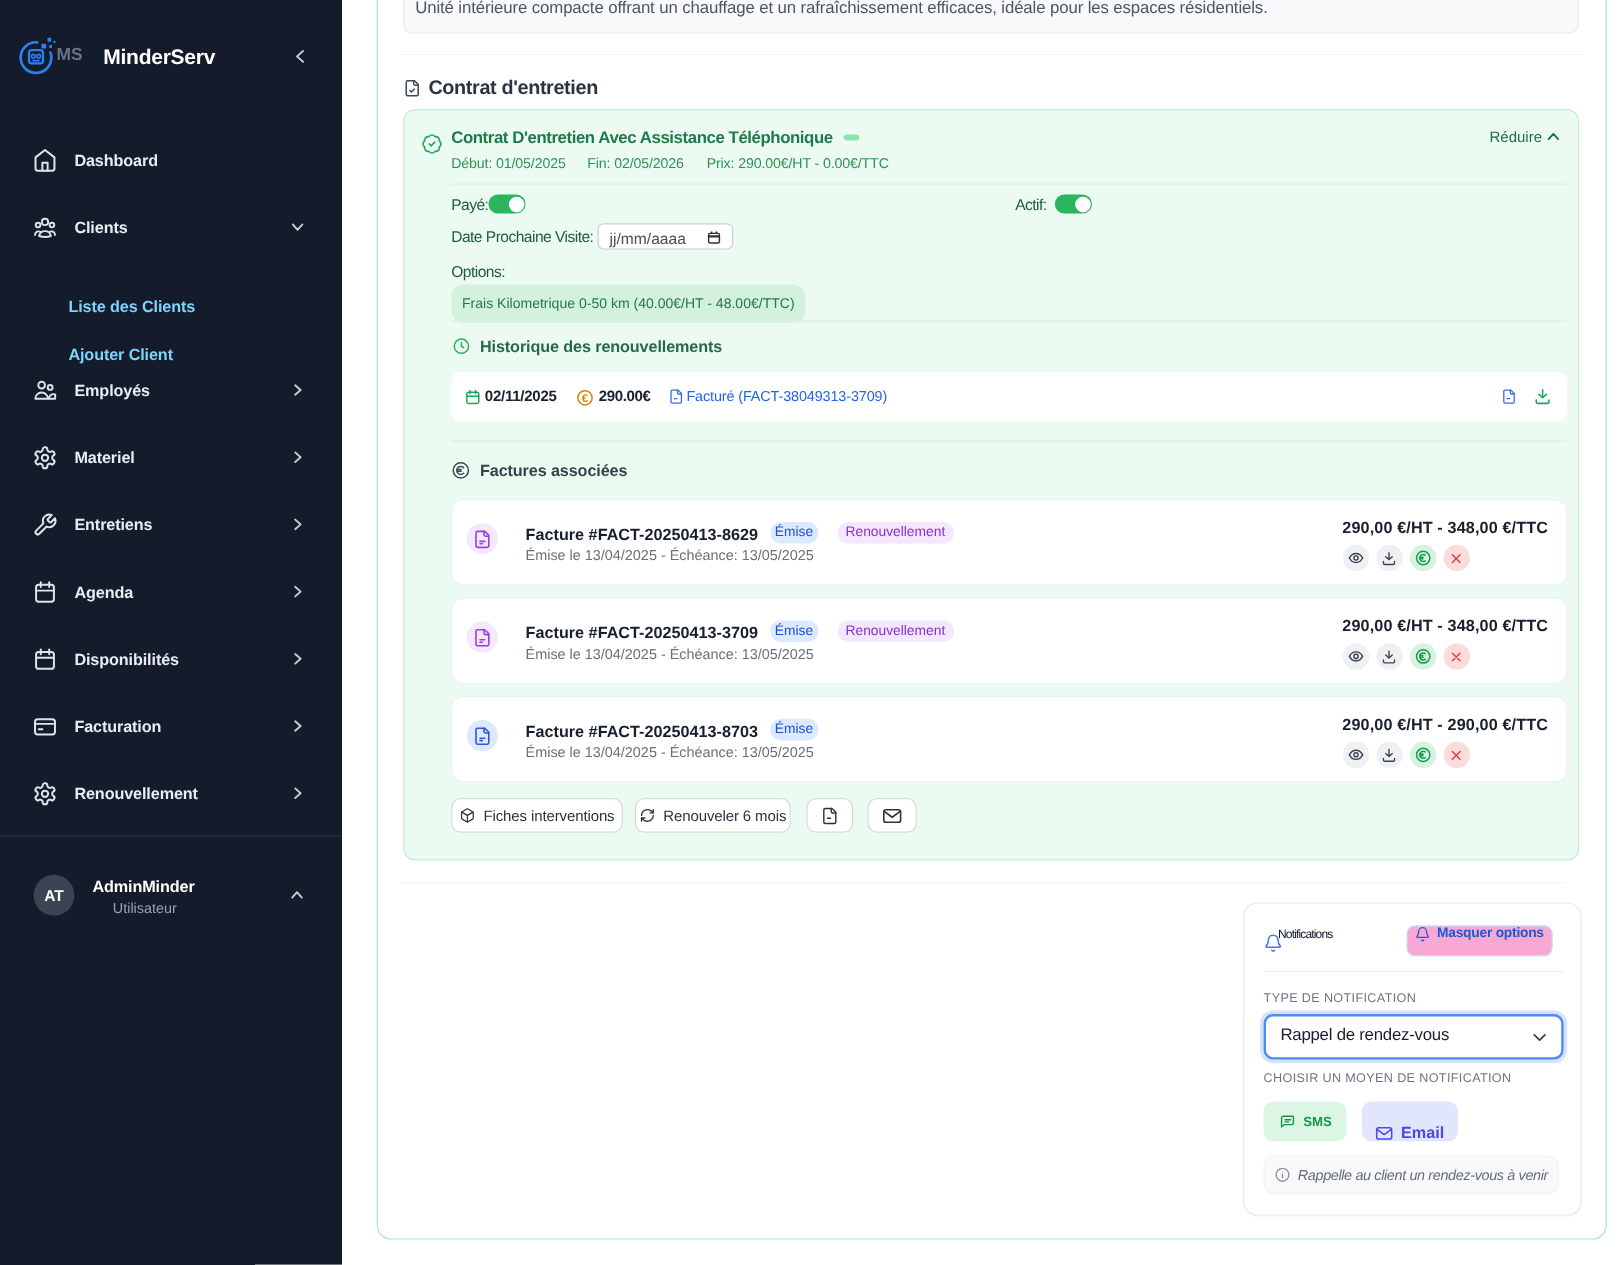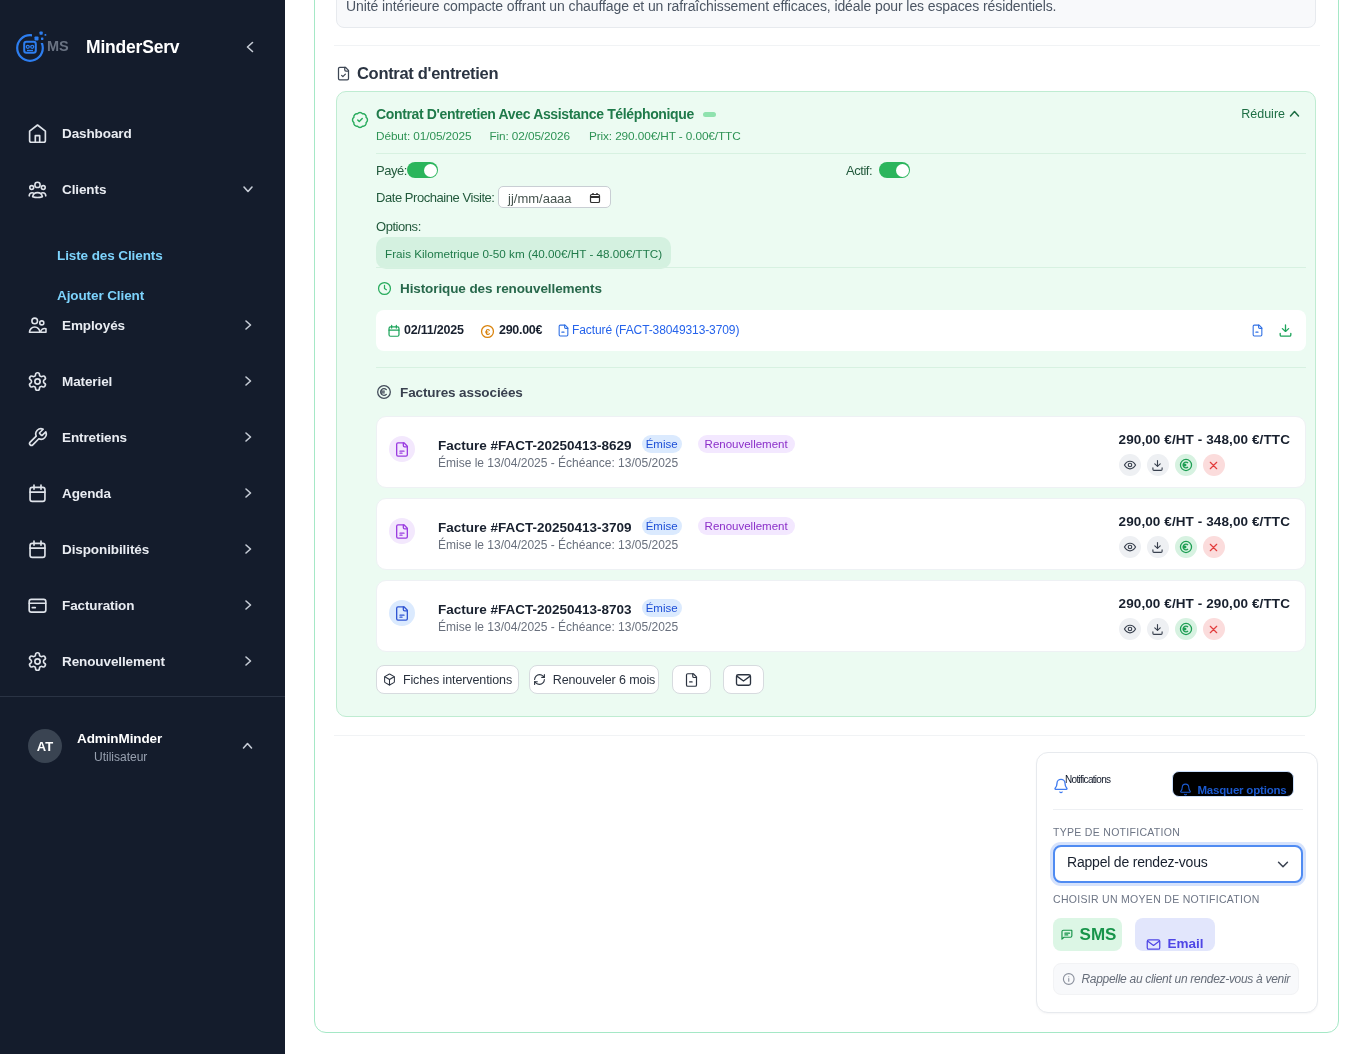--- a/index.html
+++ b/index.html
@@ -73,30 +73,30 @@
 
   
   .wbtn { position:absolute; height:29px; background:#fff; border:1px solid #d7dbdf; border-radius:8px;
      display:flex; align-items:center; justify-content:center; gap:7px;
      font-size:12.5px; color:#2b3340; letter-spacing:-0.1px; }
 
   
   #notif { position:absolute; left:751px; top:752px; width:282px; height:261px; background:#fff;
      border:1px solid #e7eaee; border-radius:12px; box-shadow:0 1px 2px rgba(16,24,40,.04); }
   #notif .ntitle { position:absolute; left:28px; top:21px; font-size:10px; font-weight:400; color:#101828; letter-spacing:-0.7px; }
-  #masquer { position:absolute; left:135px; top:18px; width:122px; height:26px; background:#000000;
-     border:1px solid #cadffc; border-radius:7px; display:flex; align-items:flex-end; justify-content:center; gap:5px;
+  #masquer { position:absolute; left:135px; top:18px; width:122px; height:26px; background:#f9a8d4;
+     border:1px solid #cadffc; border-radius:7px; display:flex; align-items:flex-start; justify-content:center; gap:5px;
      font-size:11.5px; font-weight:700; color:#1b5ad1; letter-spacing:-0.2px; }
   #nsep { position:absolute; left:16px; top:56px; width:250px; height:1px; background:#eef0f3; }
   .nlbl { position:absolute; left:16px; font-size:10.5px; color:#6d7585; letter-spacing:0.3px; }
   #nselect { position:absolute; left:16px; top:92px; width:250px; height:38px; background:#fff;
      border:2px solid #4f8bf2; border-radius:8px; box-shadow:0 0 0 3px rgba(125,165,247,.32); }
   #nselect span { position:absolute; left:12px; top:7px; font-size:14px; color:#18202e; letter-spacing:-0.2px; }
   #smsbtn { position:absolute; left:16px; top:165px; width:69px; height:33px; background:#dcf6e5; border-radius:8px;
-     display:flex; align-items:center; justify-content:center; gap:6px; font-size:17px; font-weight:700; color:#17944a; }
+     display:flex; align-items:center; justify-content:center; gap:6px; font-size:11px; font-weight:700; color:#17944a; }
   #emailbtn { position:absolute; left:98px; top:165px; width:80px; height:33px; background:#e2e6fc; border-radius:8px;
      display:flex; align-items:flex-end; justify-content:center; gap:6px; font-size:13.5px; font-weight:700; color:#4f46e5; }
   #ninfo { position:absolute; left:16px; top:210px; width:246px; height:32px; background:#f8f9fb;
      border:1px solid #f2f3f5; border-radius:8px; display:flex; align-items:center; padding:0 8px; gap:6px; white-space:nowrap; }
   #ninfo span { font-size:12px; font-style:italic; color:#666d79; letter-spacing:-0.3px; }
 </style>
 </head>
 <body>
 
 <div id="sidebar">

